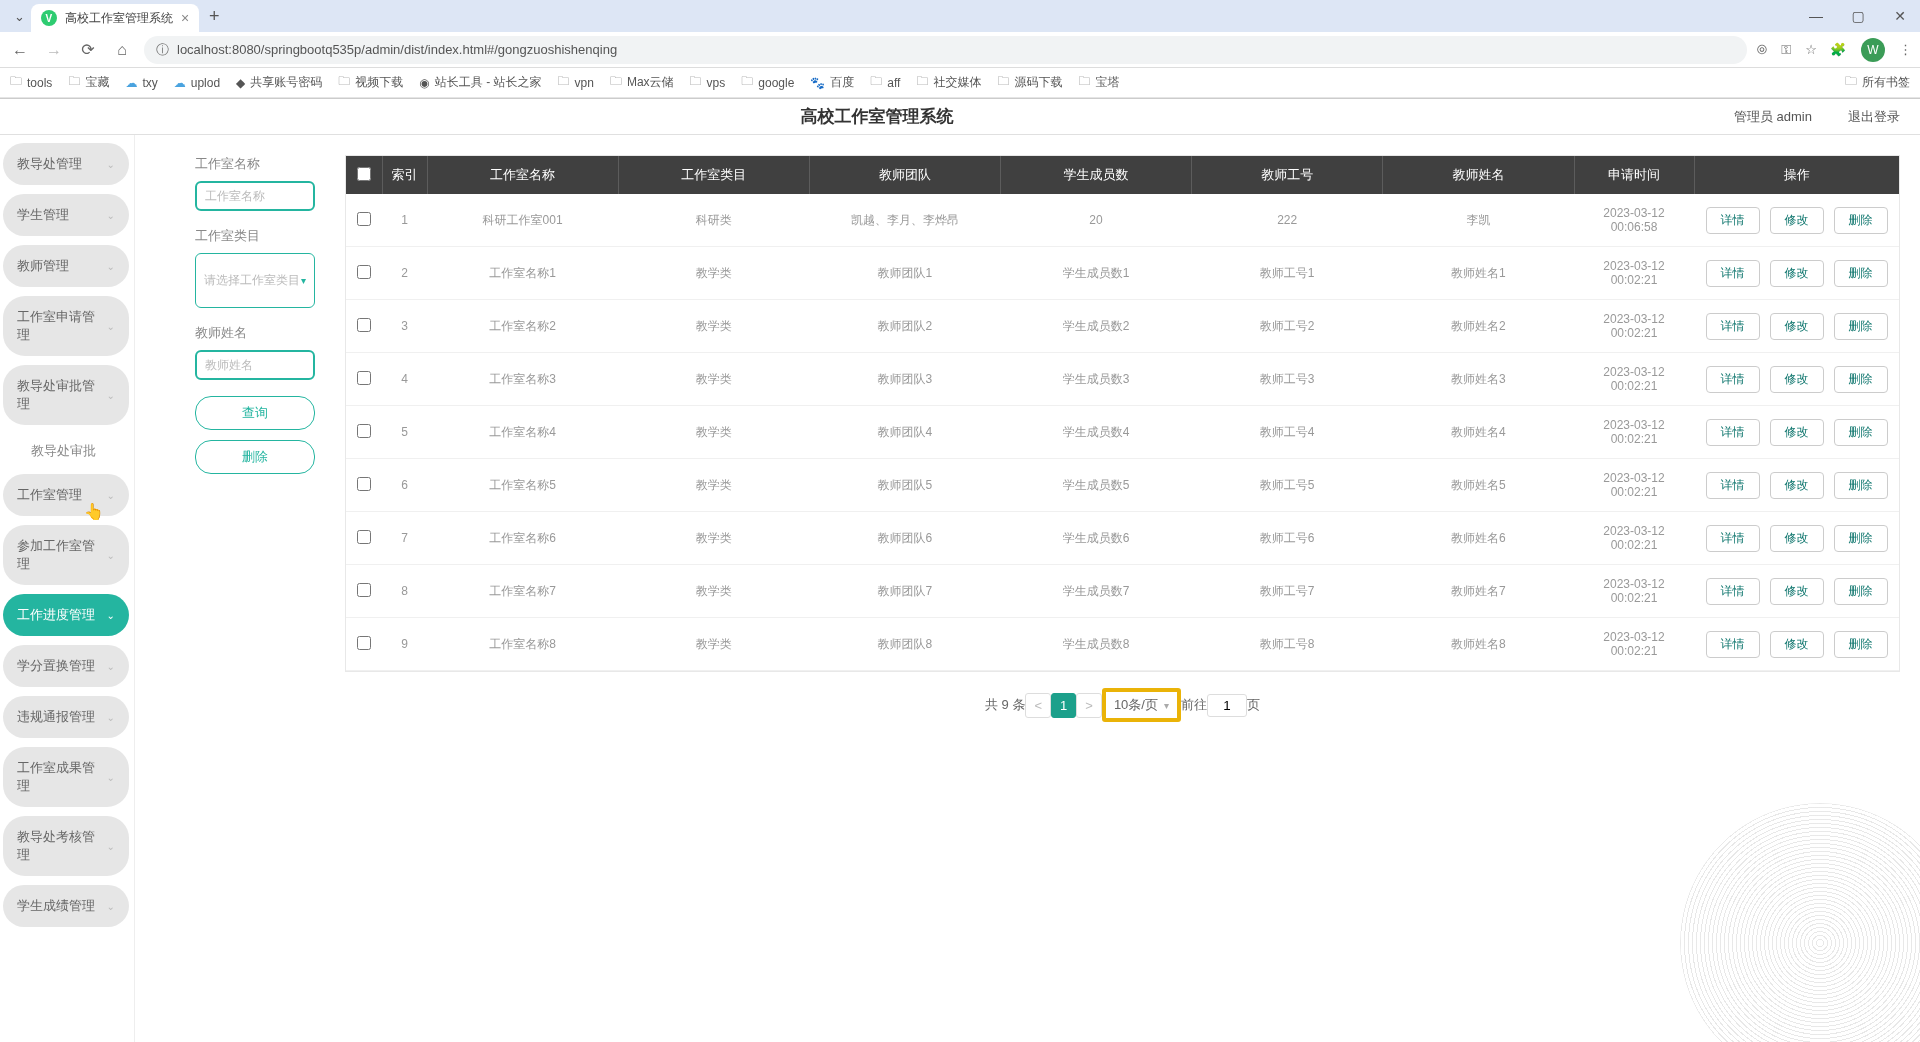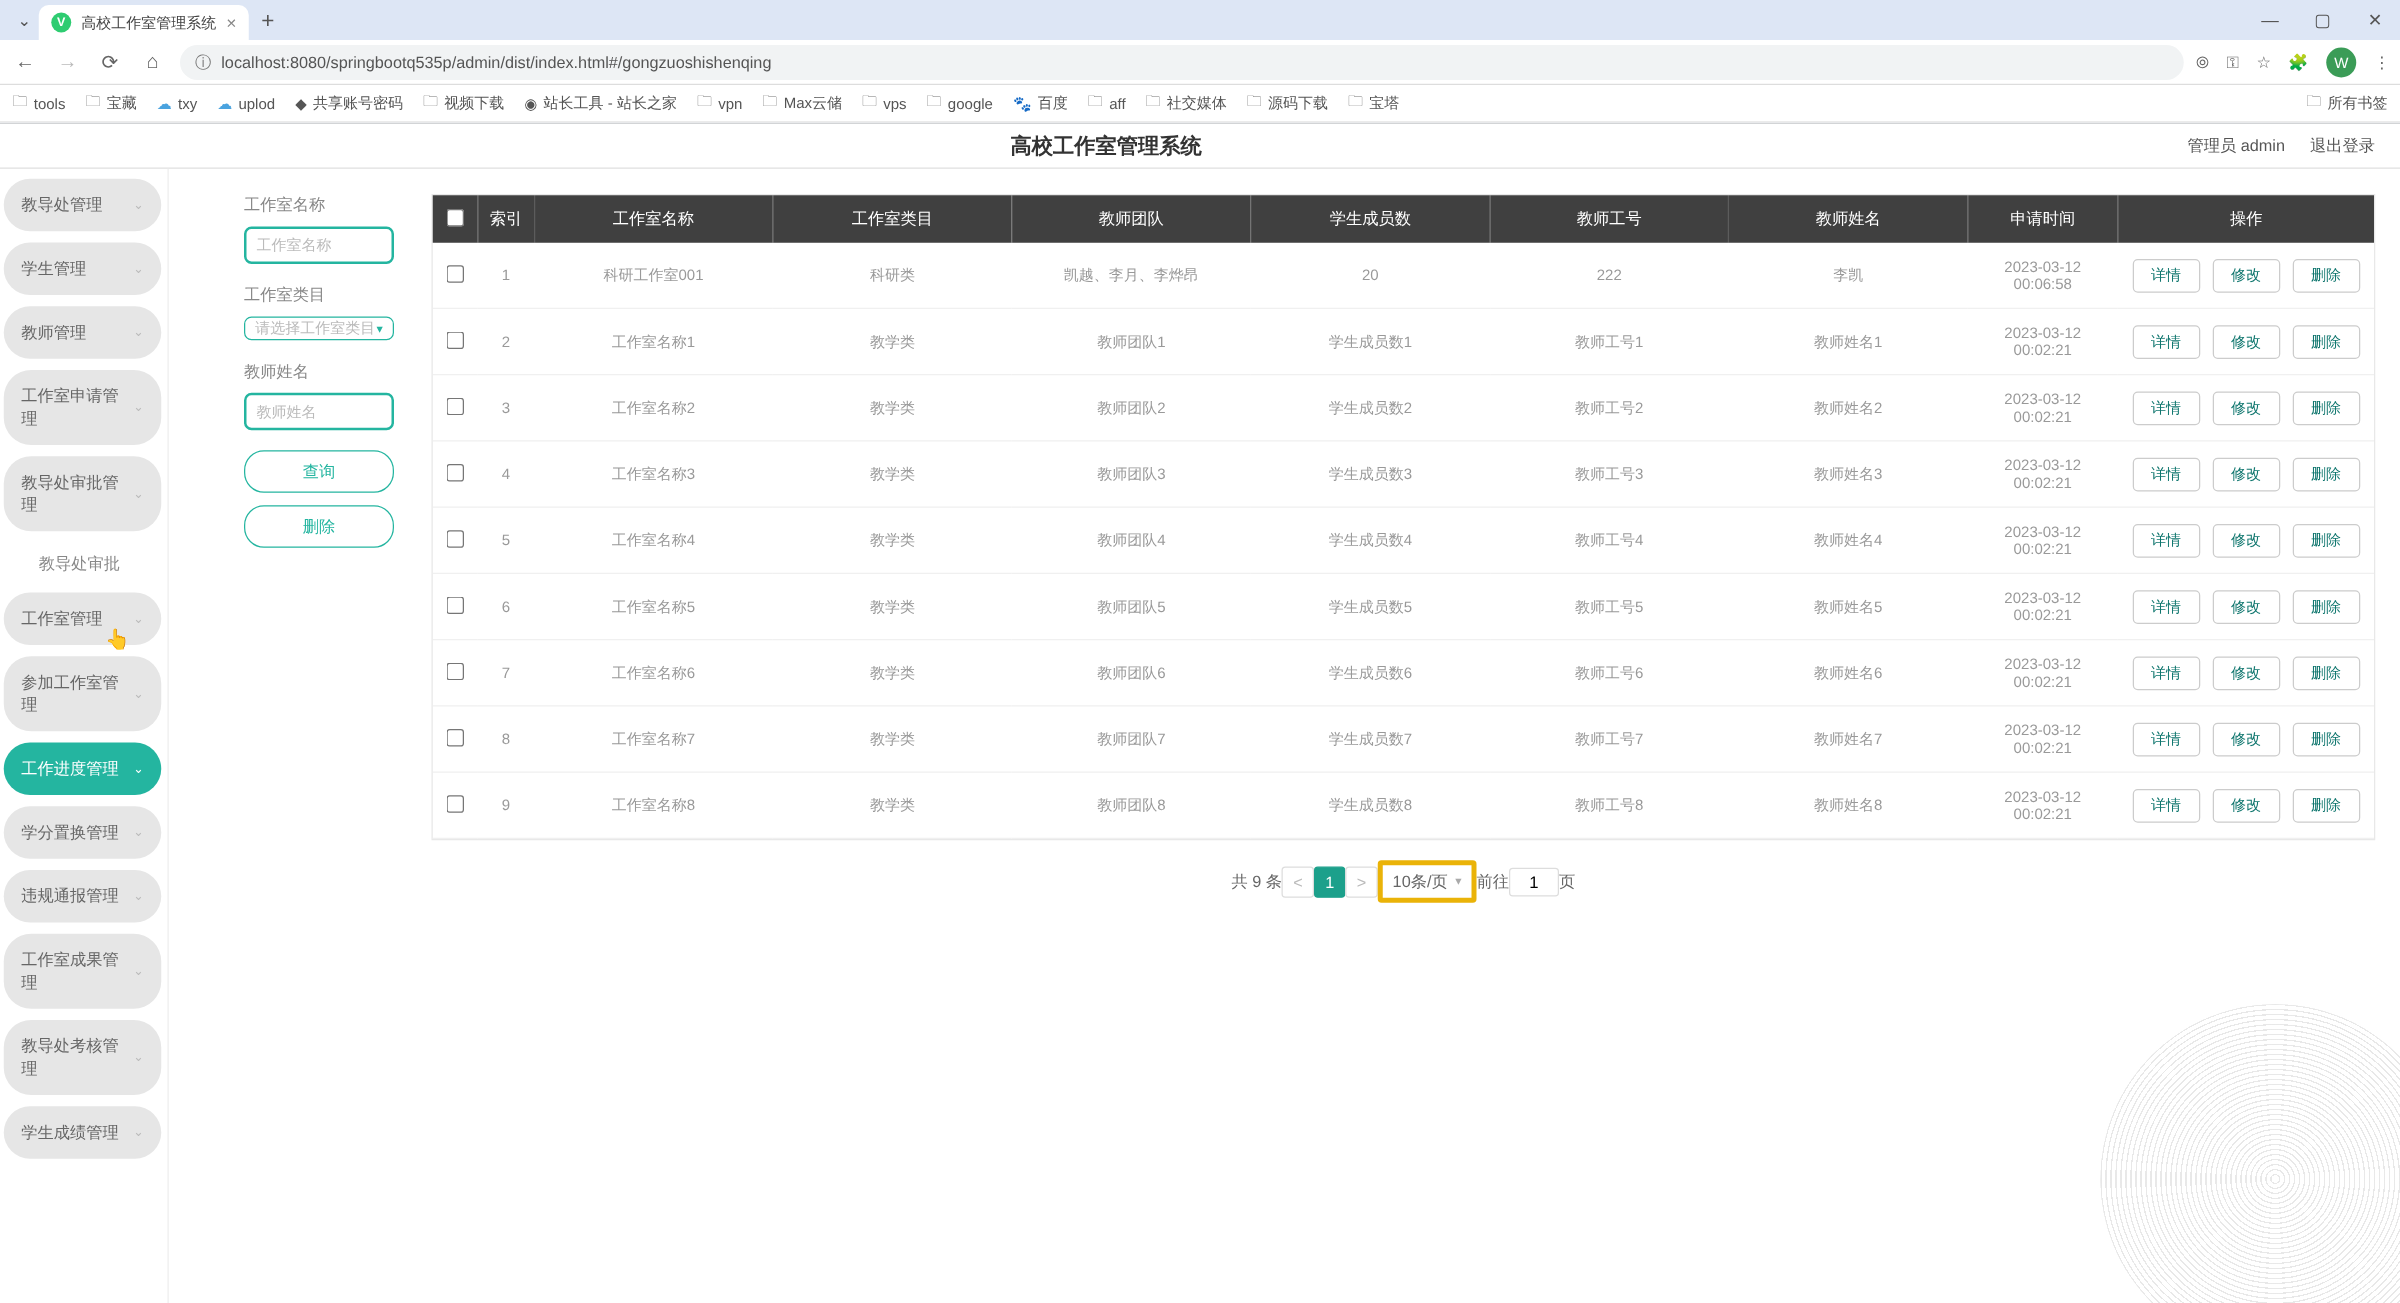--- a/index.html
+++ b/index.html
@@ -25,21 +25,21 @@
 .avatar { width: 24px; height: 24px; border-radius: 50%; background: #3b9c57; color: #fff; display: inline-flex; align-items: center; justify-content: center; font-size: 12px; }
 
 .bookmarks-bar { display: flex; align-items: center; height: 30px; padding: 0 10px; gap: 16px; background: #fff; border-bottom: 1px solid #e5e5e5; font-size: 12px; color: #555; }
 .bookmark-item { display: flex; align-items: center; gap: 5px; cursor: pointer; }
 .bm-folder { color: #777; }
 .bookmarks-bar .right { margin-left: auto; }
 
 
 .app-header { height: 36px; display: flex; align-items: center; border-bottom: 1px solid #e0e0e0; padding: 0 20px; }
 .app-title { flex: 1; text-align: center; font-weight: bold; font-size: 17px; color: #333; }
-.app-user { font-size: 13px; color: #555; margin-right: 20px; }
+.app-user { font-size: 13px; color: #555; margin-right: 36px; }
 .app-logout { font-size: 13px; color: #555; cursor: pointer; }
 
 
 .main-wrap { display: flex; height: calc(1042px - 32px - 36px - 30px - 36px); }
 
 
 .sidebar { width: 135px; padding: 8px 5px 8px 3px; overflow-y: auto; border-right: 1px solid #eee; }
 .sidebar::-webkit-scrollbar { width: 6px; }
 .menu-item { background: #e6e6e6; color: #666; border-radius: 22px; padding: 12px 14px; margin-bottom: 9px; font-size: 13px; display: flex; align-items: center; justify-content: space-between; cursor: pointer; }
 .menu-item.active { background: #24b5a0; color: #fff; }
@@ -51,21 +51,21 @@
 .content { flex: 1; padding: 20px 20px 20px 60px; overflow: auto; position: relative; }
 .breadcrumb { background: #1ca08b; color: #fff; border-radius: 14px; padding: 7px 18px; font-size: 13px; margin-bottom: 22px; }
 .breadcrumb .sep { margin: 0 6px; }
 
 .content-body { display: flex; gap: 30px; align-items: flex-start; }
 
 .search-panel { width: 120px; flex-shrink: 0; }
 .search-label { font-size: 13px; color: #888; margin-bottom: 8px; }
 .search-input { width: 100%; border: 2px solid #24b5a0; border-radius: 6px; padding: 6px 8px; font-size: 12px; margin-bottom: 16px; color: #666; background: #fff; }
 .search-input::placeholder { color: #bbb; }
-.search-select { width: 100%; border: 1px solid #24b5a0; border-radius: 6px; padding: 0 8px; font-size: 12px; margin-bottom: 16px; color: #bbb; background: #fff; position: relative; display: flex; justify-content: space-between; align-items: center; }
+.search-select { width: 100%; border: 1px solid #24b5a0; border-radius: 6px; padding: 18px 8px; font-size: 12px; margin-bottom: 16px; color: #bbb; background: #fff; position: relative; display: flex; justify-content: space-between; align-items: center; }
 .search-select .caret { color: #24b5a0; font-size: 10px; }
 .panel-btn { width: 100%; border: 1px solid #24b5a0; background: #fff; color: #24b5a0; border-radius: 16px; padding: 7px 0; font-size: 13px; margin-bottom: 10px; cursor: pointer; text-align: center; }
 
 
 .table-wrap { flex: 1; border: 1px solid #e8e8e8; }
 table { width: 100%; border-collapse: collapse; table-layout: fixed; }
 th { background: #404040; color: #fff; font-weight: normal; font-size: 13px; padding: 10px 6px; text-align: center; border-right: 1px solid rgba(255,255,255,0.15); }
 th:last-child { border-right: none; }
 td { padding: 12px 6px; text-align: center; font-size: 12px; color: #999; border-bottom: 1px solid #f0f0f0; }
 td .cell-btns { display: flex; gap: 10px; justify-content: center; }

